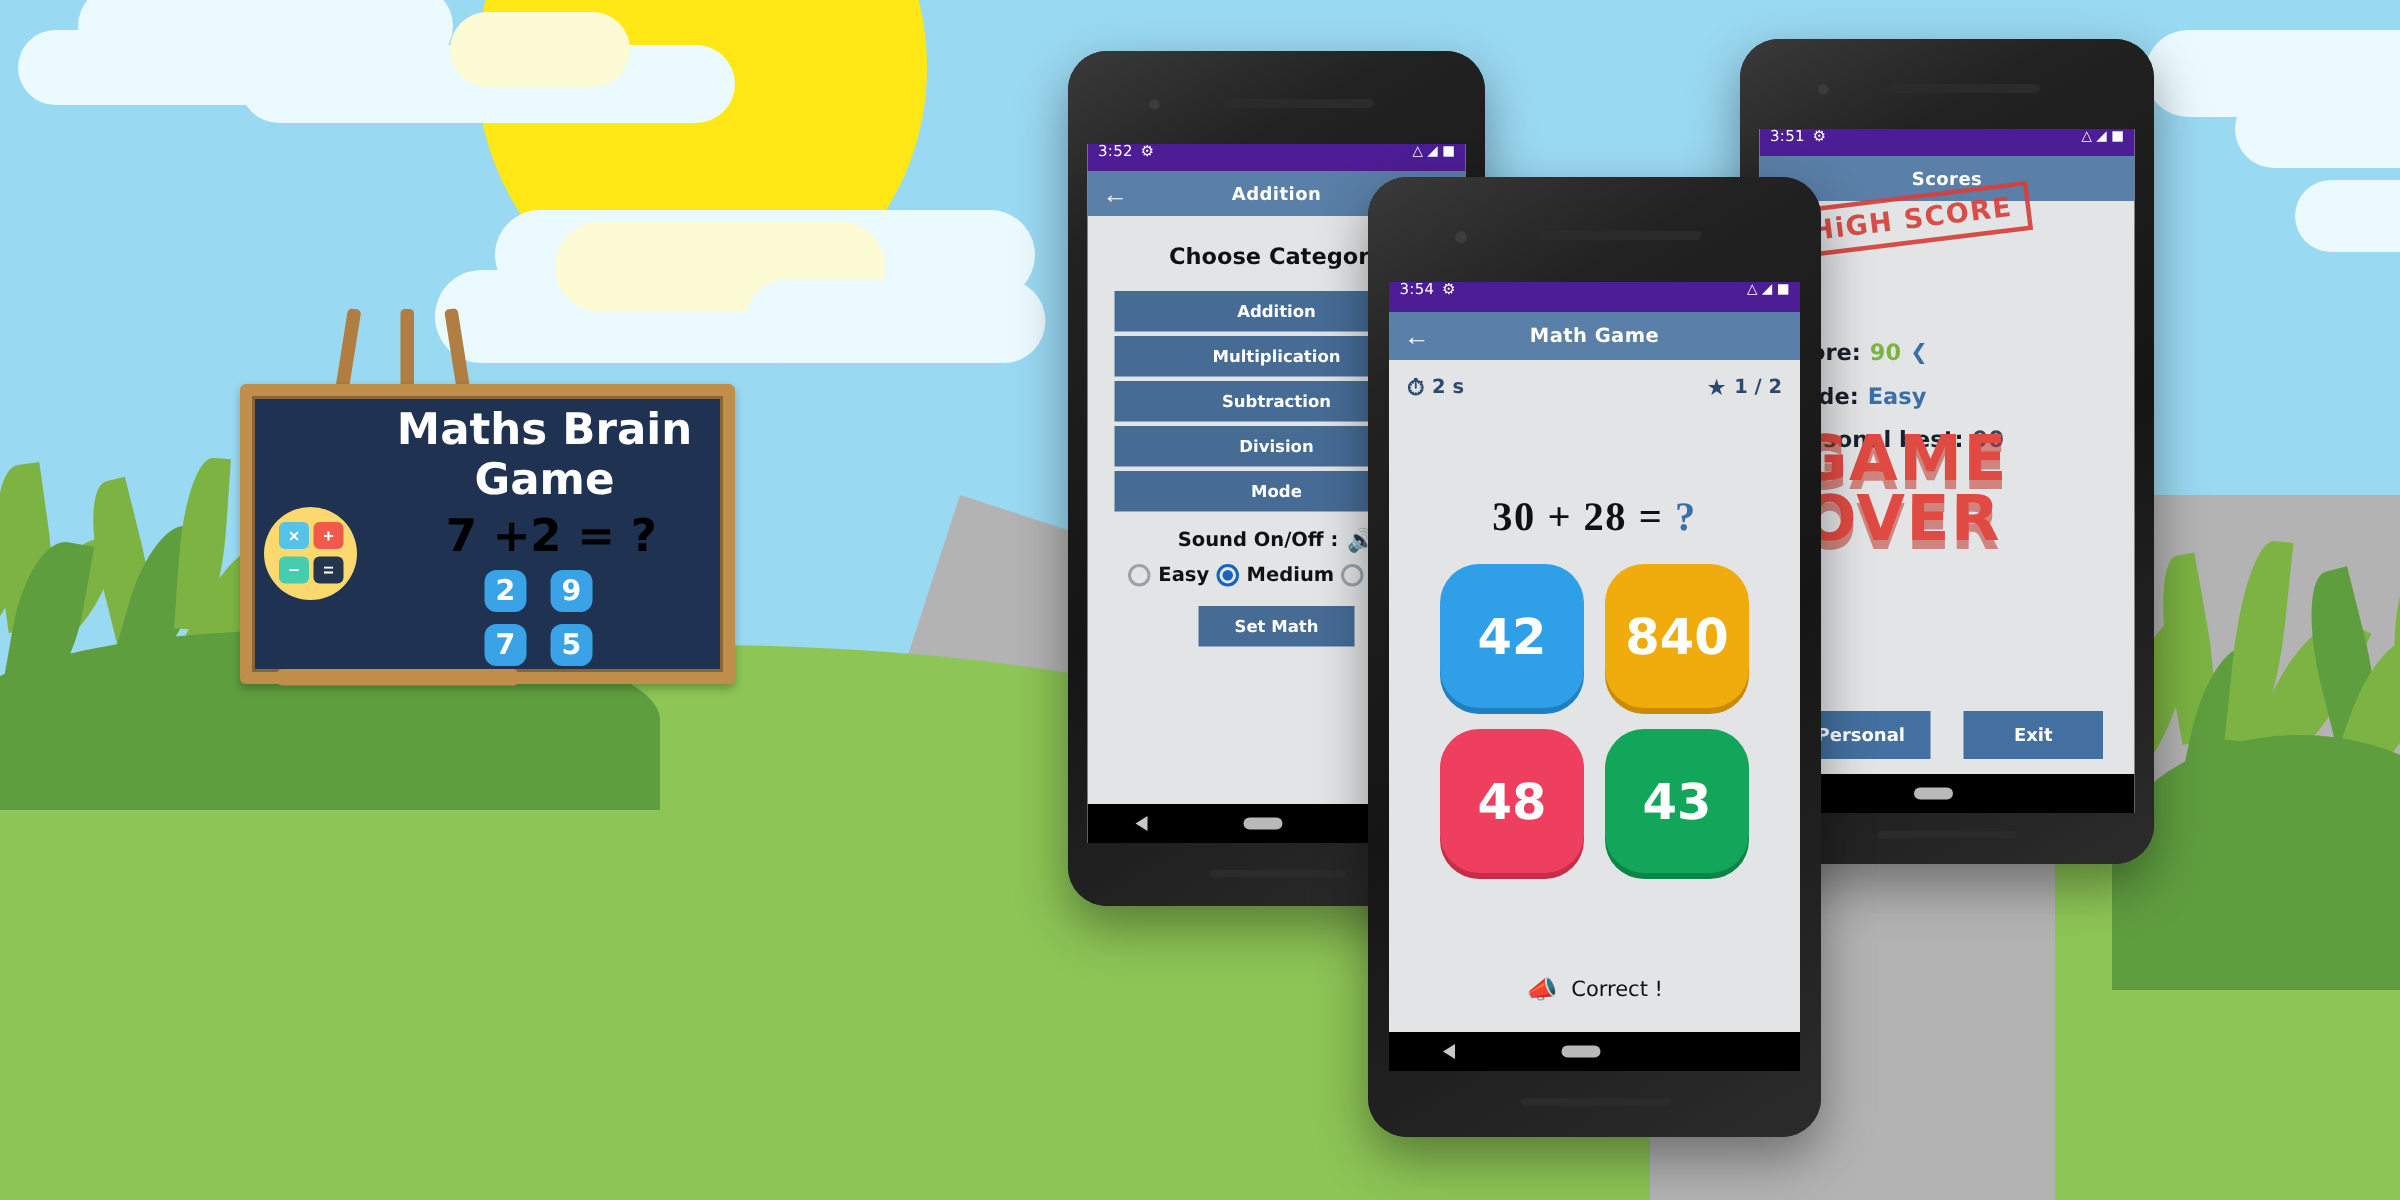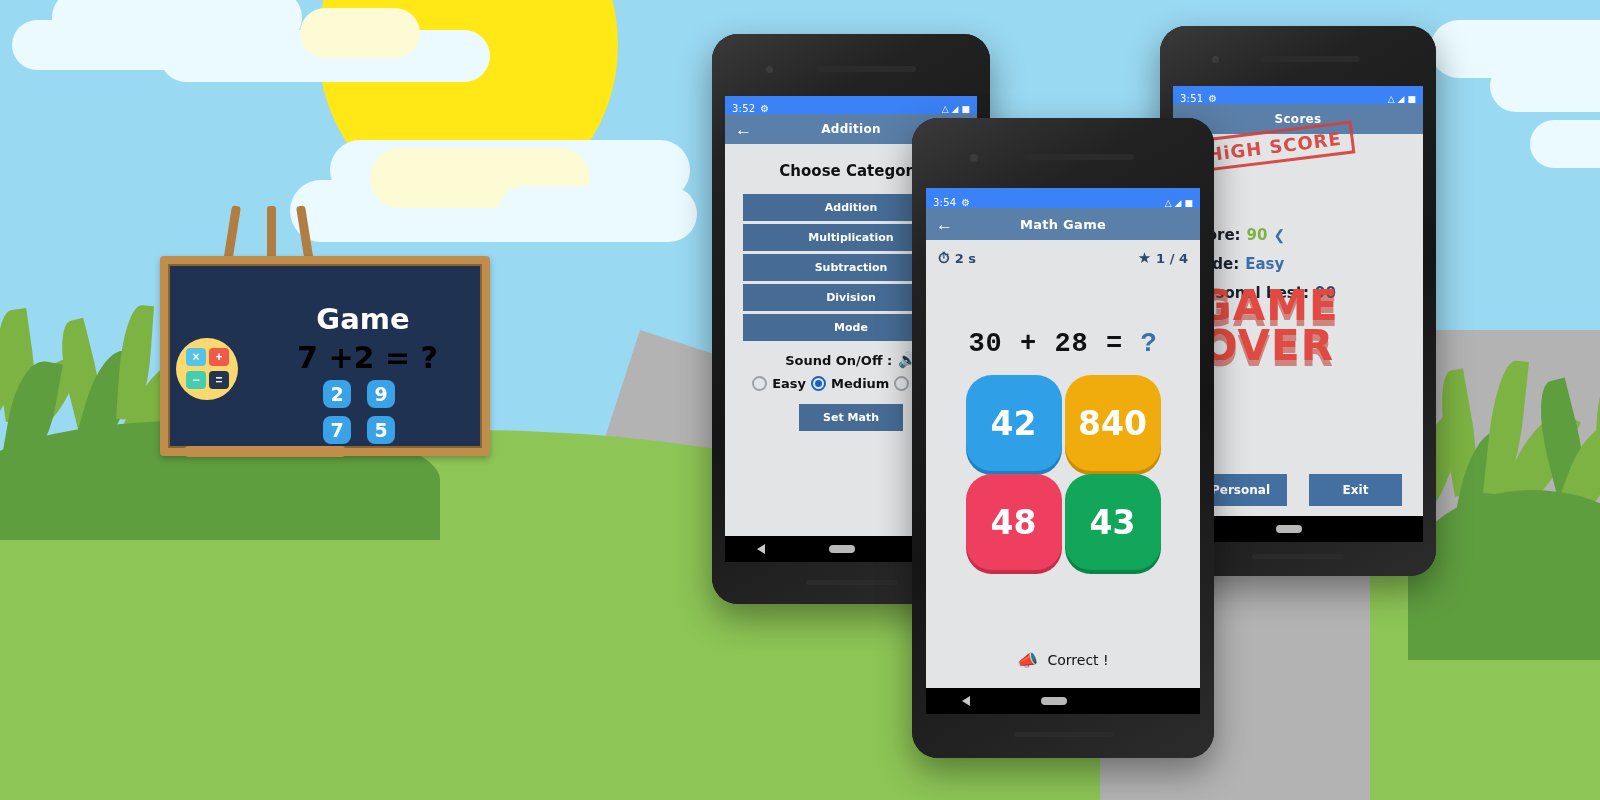--- a/index.html
+++ b/index.html
@@ -77,21 +77,21 @@
   
   .phone{position:absolute;background:#1a1a1a;border-radius:26px;
          box-shadow:0 14px 34px rgba(0,0,0,.38);}
   .phone-body{position:absolute;inset:0;border-radius:26px;
      background:linear-gradient(150deg,#3a3a3a 0%,#222 18%,#151515 55%,#2c2c2c 100%);}
   .cam{position:absolute;width:7px;height:7px;background:#3c3c3c;border-radius:50%;}
   .speaker{position:absolute;height:6px;background:#2b2b2b;border-radius:3px;}
   .fp{position:absolute;height:5px;background:#2b2b2b;border-radius:3px;}
   .screen{position:absolute;background:#e2e4e6;overflow:hidden;}
 
-  .statusbar{height:18px;background:#3b82f6;display:flex;align-items:flex-end;
+  .statusbar{height:18px;background:#4c1d95;display:flex;align-items:flex-start;
              padding:0 7px;color:#fff;font-size:10px;
              font-family:"DejaVu Sans", sans-serif;}
   .sb-time{font-size:10px;letter-spacing:.2px;}
   .sb-gear{margin-left:5px;font-size:10px;}
   .sb-right{margin-left:auto;display:flex;align-items:center;gap:3px;font-size:9px;}
   .appbar{height:30px;background:#5a7fa8;display:flex;align-items:center;
           position:relative;color:#fff;}
   .appbar .back{position:absolute;left:10px;font-size:17px;line-height:1;}
   .appbar .title{width:100%;text-align:center;font-size:12px;font-weight:bold;
                  font-family:"DejaVu Sans", sans-serif;letter-spacing:.3px;}
@@ -123,23 +123,23 @@
   .settime{margin:13px auto 0 auto;width:104px;background:#466c96;color:#fff;
            text-align:center;font-size:11px;font-weight:bold;padding:7px 0;
            font-family:"DejaVu Sans", sans-serif;}
 
   
   .g-top{display:flex;align-items:center;justify-content:space-between;
          padding:9px 12px 0 12px;color:#2c4a6e;font-weight:bold;font-size:13px;
          font-family:"DejaVu Sans", sans-serif;}
   .g-left,.g-right{display:flex;align-items:center;gap:5px;}
   .g-eq{text-align:center;margin-top:62px;font-size:27px;color:#111;
-        font-family:Liberation Mono, monospace;font-weight:bold;letter-spacing:1px;}
+        font-family:Liberation Serif, serif;font-weight:bold;letter-spacing:1px;}
   .g-eq .q{color:#3b6fa8;}
-  .tiles{display:flex;flex-wrap:wrap;justify-content:center;gap:3px;margin-top:16px;}
+  .tiles{display:flex;flex-wrap:wrap;justify-content:center;gap:14px;margin-top:16px;}
   .tile{width:96px;height:96px;border-radius:26px;display:flex;align-items:center;
         justify-content:center;color:#fff;font-size:33px;font-weight:bold;
         font-family:"DejaVu Sans", sans-serif;}
   .correct-row{position:absolute;left:0;right:0;bottom:44px;display:flex;
                align-items:center;justify-content:center;gap:9px;
                font-size:14px;color:#111;font-family:"DejaVu Sans", sans-serif;}
 
   
   .stamp{position:absolute;left:22px;top:44px;border:3px solid #d7413a;color:#d7413a;
          font-weight:bold;font-size:18px;padding:3px 9px;transform:rotate(-7deg);
@@ -234,21 +234,21 @@
   <div class="easel-leg" style="left:303px;top:300px;width:9px;height:52px;transform:rotate(-11deg);transform-origin:top;"></div>
   <div class="easel-ring"></div>
   <div class="easel-shadow"></div>
 
   <div class="board-wrap">
     <div class="board-frame"></div>
     <div class="board-inner"></div>
     <div class="easel-bar" style="left:25px;top:190px;width:160px;"></div>
 
     <div class="board-title">
-      <br>
+      <span>Maths Brain</span><br>
       <span>Game</span>
     </div>
 
     <div class="board-eq">7 +2 = ?</div>
 
     <div class="calc-icon">
       <div class="calc-tile" style="left:10px;top:10px;background:#55c2e8;">×</div>
       <div class="calc-tile" style="left:33px;top:10px;background:#ef5a4c;">+</div>
       <div class="calc-tile" style="left:10px;top:33px;background:#45cdb0;">−</div>
       <div class="calc-tile" style="left:33px;top:33px;background:#24354f;">=</div>
@@ -397,21 +397,21 @@
         <span class="title" style="font-size:13px;">Math Game</span>
       </div>
 
       <div class="g-top">
         <span class="g-left">
           <span style="font-size:15px;">⏱</span>
           <span>2 s</span>
         </span>
         <span class="g-right">
           <span style="font-size:15px;">★</span>
-          <span>1 / 4</span>
+          <span>1 / 2</span>
         </span>
       </div>
 
       <div class="g-eq">
         <span>30 + 28 =</span>
         <span class="q">?</span>
       </div>
 
       <div class="tiles">
         <div class="tile" style="background:#2f9fe8;box-shadow:0 4px 0 #1f7fc0;">42</div>

